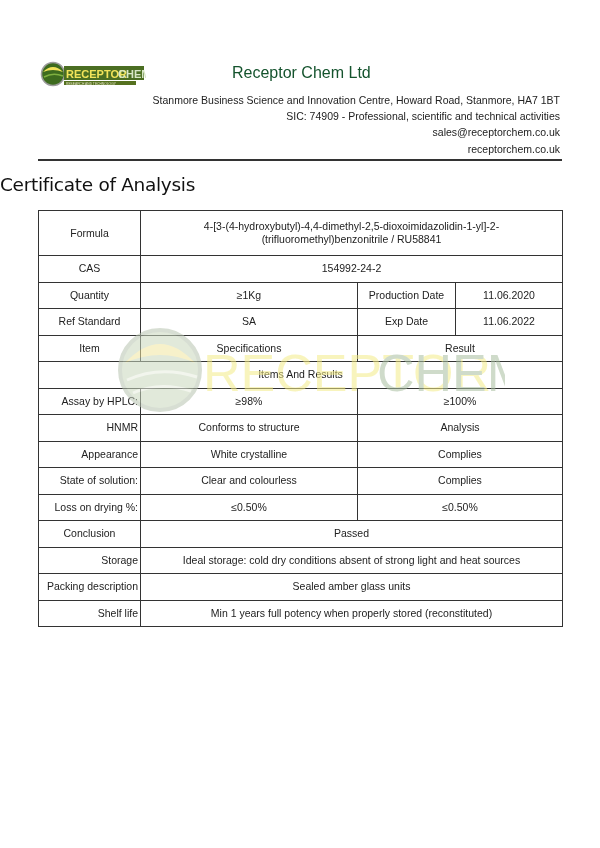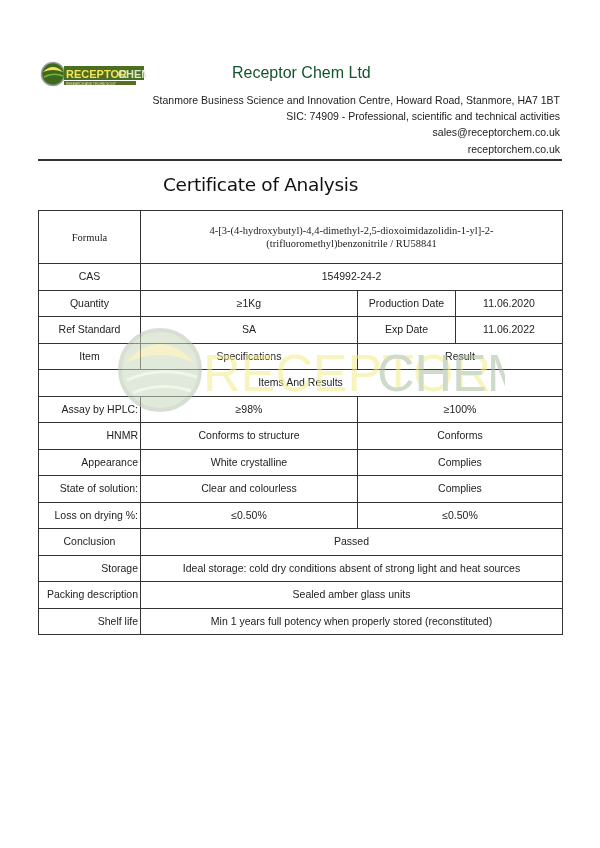--- a/index.html
+++ b/index.html
@@ -1,26 +1,26 @@
 <!DOCTYPE html>
 <html><head>
 <meta charset="utf-8">
 <style>
   html, body { margin: 0; padding: 0; background: #ffffff; }
   body { width: 600px; height: 848px; position: relative; overflow: hidden; font-family: "Liberation Sans", sans-serif; color: #222; }
   .logo { position: absolute; left: 40px; top: 60px; width: 106px; height: 30px; }
   .company { position: absolute; left: 232px; top: 64px; font-size: 16px; color: #14532d; }
   .addr { position: absolute; right: 40px; text-align: left; font-size: 10.5px; color: #222; }
   .hr { position: absolute; left: 38px; width: 524px; top: 159px; height: 2px; background: #333; }
-  .title { position: absolute; left: 0; width: 521px; top: 174px; text-align: center; font-size: 18.5px; color: #111; font-family: "DejaVu Sans", sans-serif; letter-spacing: -0.3px; }
+  .title { position: absolute; left: 0; width: 521px; top: 174px; font-size: 18.5px; color: #111; font-family: "DejaVu Sans", sans-serif; letter-spacing: -0.3px; }
   .watermark { position: absolute; left: 115px; top: 325px; width: 390px; height: 90px; opacity: 0.55; pointer-events: none; z-index: 2; }
   table.coa { position: absolute; left: 38px; top: 210px; width: 524px; border-collapse: collapse; table-layout: fixed; font-size: 10.5px; z-index: 1; }
   table.coa td { border: 1.3px solid #333; text-align: center; padding: 0 2px; color: #222; line-height: 13px; }
   table.coa td.l { text-align: right; }
-  .r55 { height: 53px; font-family: Liberation Serif, serif; }
+  .r55 { height: 45px; }
   .r28 { height: 26.5px; margin-left: 8px; }
 </style>
 </head>
 <body>
 
 <svg class="logo" viewBox="0 0 106 30">
   <circle cx="13" cy="14" r="11.5" fill="#3d6b1e" stroke="#9c9c9c" stroke-width="1.5"></circle>
   <path d="M3 12 Q13 2 23 12 Q13 8 3 12 Z" fill="#f2e25a"></path>
   <path d="M4 17 Q13 12 23 16" stroke="#7fb040" stroke-width="1.5" fill="none"></path>
   <rect x="24" y="6" width="80" height="14" fill="#4b6e22"></rect>
@@ -79,21 +79,21 @@
     <td colspan="4">Items And Results</td>
   </tr>
   <tr class="r28">
     <td class="l">Assay by HPLC:</td>
     <td>≥98%</td>
     <td colspan="2">≥100%</td>
   </tr>
   <tr class="r28">
     <td class="l">HNMR</td>
     <td>Conforms to structure</td>
-    <td colspan="2">Conforms</td>
+    <td colspan="2">Analysis</td>
   </tr>
   <tr class="r28">
     <td class="l">Appearance</td>
     <td>White crystalline</td>
     <td colspan="2">Complies</td>
   </tr>
   <tr class="r28">
     <td class="l">State of solution:</td>
     <td>Clear and colourless</td>
     <td colspan="2">Complies</td>

